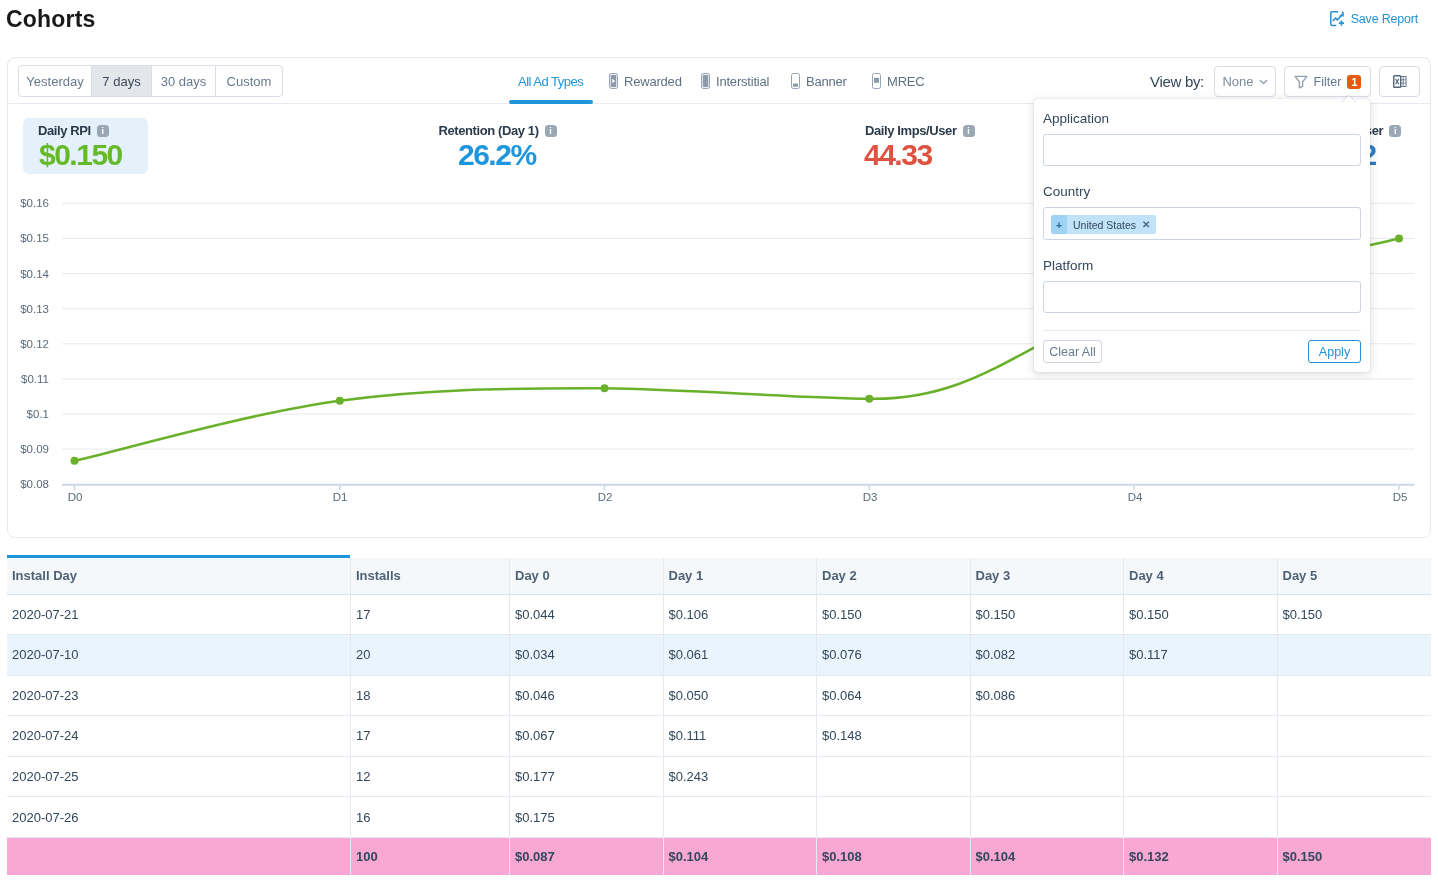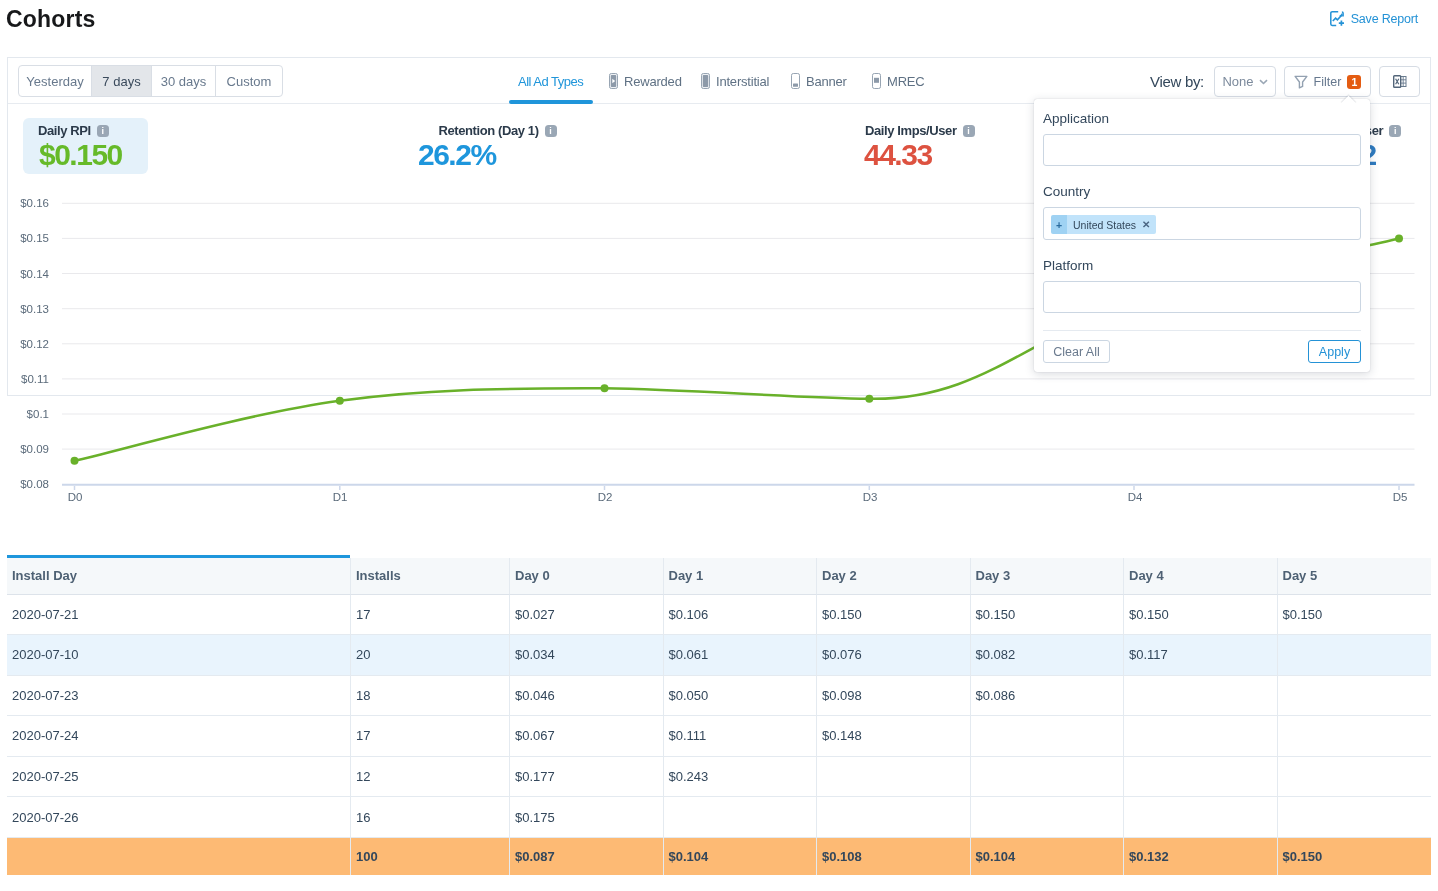--- a/index.html
+++ b/index.html
@@ -5,21 +5,21 @@
 * { margin:0; padding:0; box-sizing:border-box; }
 html,body { width:1438px; height:891px; background:#fff; font-family:"Liberation Sans", sans-serif; color:#33475b; overflow:hidden; }
 .abs { position:absolute; }
 #root { position:relative; width:1438px; height:891px; }
 
 
 #title { left:6px; top:6px; font-size:23px; font-weight:bold; color:#17181a; letter-spacing:0.2px; }
 #save { right:20px; top:10px; color:#2492d6; font-size:12.5px; letter-spacing:-0.2px; font-weight:500; display:flex; align-items:center; gap:6px; }
 
 
-#card { left:7px; top:57px; width:1424px; height:339px; background:#fff; border:1px solid #e3e8ee; border-radius:0; }
+#card { left:7px; top:57px; width:1424px; height:481px; background:#fff; border:1px solid #e3e8ee; border-radius:8px; }
 #toolbar { left:0; top:0; width:1422px; height:46px; border-bottom:1px solid #e7ebf0; }
 
 
 #seg { left:10px; top:7px; height:32px; display:flex; border:1px solid #d9dee5; border-radius:4px; overflow:hidden; background:#fff; }
 #seg > div { display:flex; align-items:center; justify-content:center; font-size:13px; color:#68798d; border-right:1px solid #d9dee5; }
 #seg > div:last-child { border-right:none; }
 #seg > div.sel { background:#e3e6ea; color:#3a4a5c; }
 
 
 .tab { position:absolute; top:0; height:46px; display:flex; align-items:center; gap:6px; font-size:13px; letter-spacing:-0.2px; color:#5f7184; }
@@ -41,21 +41,21 @@
 #stat1box { left:14.5px; top:60px; width:125px; height:56px; background:#e4f1fa; border-radius:6px; }
 
 
 #tablewrap { left:7px; top:555px; width:1424px; }
 #bluebar { left:0; top:0; width:343px; height:2.5px; background:#1e96dc; z-index:5; }
 table { position:absolute; left:0; top:2.5px; border-collapse:separate; border-spacing:0; table-layout:fixed; width:1424px; font-size:13px; }
 th { background:#f5f8fa; text-align:left; font-size:13px; font-weight:bold; color:#4e6174; height:37px; padding:0 0 0 5px; border-bottom:1px solid #dde3ea; }
 td { height:40.55px; padding:0 0 0 5px; color:#33475b; border-bottom:1px solid #e4eaf0; }
 th + th, td + td { border-left:1px solid #e4eaf0; }
 tr.hl td { background:#e9f4fd; }
-tr.totals td { background:#fdba74; font-weight:bold; border-bottom:none; height:37px;margin-left:26px; }
+tr.totals td { background:#f9a8d4; font-weight:bold; border-bottom:none; height:37px;margin-left:26px; }
 
 
 #popover { left:1034px; top:99px; width:336px; height:273px; background:#fff; border-radius:3px; box-shadow:0 0 1px rgba(60,70,90,.35), 0 2px 10px rgba(40,50,70,.18); z-index:50;padding-left:24px; }
 #popnotch { left:1343px; top:97.5px; width:11px; height:11px; background:#fff; transform:rotate(45deg); box-shadow:-1px -1px 1px rgba(60,70,90,.12); z-index:51; }
 .poplabel { font-size:13.5px; color:#33475b; }
 .popinput { border:1px solid #cbd6e2; border-radius:3px; background:#fff; }
 .popbtn { border:1px solid #cbd6e2; border-radius:3px; background:#fff; font-size:12.5px; color:#6a7a8e; display:flex; align-items:center; justify-content:center; }
 </style>
 </head>
 <body>
@@ -115,21 +115,21 @@
         <path d="M7.5 4.8 H13 M7.5 8.1 H13 M10.2 1.5 V11.5" stroke="#697b8e" stroke-width="0.9"></path>
         <rect x="0.7" y="0.7" width="7" height="11.6" rx="0.8" fill="#fff" stroke="#54667a" stroke-width="1.4"></rect>
         <path d="M2.6 3.8 L5.8 9.2 M5.8 3.8 L2.6 9.2" stroke="#54667a" stroke-width="1.2"></path>
       </svg>
     </div>
 
     <div class="abs" id="stat1box"></div>
     <div class="abs statlabel" style="left:30px; top:65px;">Daily RPI <span class="info">i</span></div>
     <div class="abs statvalue" style="left:31px; top:82px; color:#66ba29;">$0.150</div>
     <div class="abs statlabel" style="left:430.5px; top:65px;">Retention (Day 1) <span class="info">i</span></div>
-    <div class="abs statvalue" style="left:410px; top:82px; color:#1e96dc;">26.2%</div>
+    <div class="abs statvalue" style="left:450px; top:82px; color:#1e96dc;">26.2%</div>
     <div class="abs statlabel" style="left:857px; top:65px;">Daily Imps/User <span class="info">i</span></div>
     <div class="abs statvalue" style="left:856px; top:82px; color:#dd5240;">44.33</div>
     <div class="abs statlabel" style="left:1261px; top:65px;">Daily Revenue/User <span class="info">i</span></div>
     <div class="abs statvalue" style="left:1285px; top:82px; color:#2e7bc0;">$0.172</div>
   </div>
 
   <svg class="abs" id="chart" style="left:0; top:190px;" width="1438" height="325" viewBox="0 190 1438 325">
     <g font-family="Liberation Sans, sans-serif" font-size="11.5" fill="#5a6a7a" text-anchor="end">
       <text x="49" y="207.3">$0.16</text>
       <text x="49" y="242.4">$0.15</text>
@@ -199,21 +199,21 @@
             <th>Day 0</th>
             <th>Day 1</th>
             <th>Day 2</th>
             <th>Day 3</th>
             <th>Day 4</th>
             <th>Day 5</th>
       </tr>
       <tr>
             <td>2020-07-21</td>
             <td>17</td>
-            <td>$0.027</td>
+            <td>$0.044</td>
             <td>$0.106</td>
             <td>$0.150</td>
             <td>$0.150</td>
             <td>$0.150</td>
             <td>$0.150</td>
           </tr>
       <tr class="hl">
             <td>2020-07-10</td>
             <td>20</td>
             <td>$0.034</td>
@@ -221,21 +221,21 @@
             <td>$0.076</td>
             <td>$0.082</td>
             <td>$0.117</td>
             <td></td>
           </tr>
       <tr>
             <td>2020-07-23</td>
             <td>18</td>
             <td>$0.046</td>
             <td>$0.050</td>
-            <td>$0.098</td>
+            <td>$0.064</td>
             <td>$0.086</td>
             <td></td>
             <td></td>
           </tr>
       <tr>
             <td>2020-07-24</td>
             <td>17</td>
             <td>$0.067</td>
             <td>$0.111</td>
             <td>$0.148</td>
@@ -284,16 +284,16 @@
     <div class="abs poplabel" style="left:9px; top:85px;">Country</div>
     <div class="abs popinput" style="left:9px; top:108px; width:318px; height:33px;">
       <div style="position:absolute; left:7px; top:7px; height:19px; display:flex; align-items:stretch; border-radius:2px; overflow:hidden; font-size:10.5px;">
         <div style="background:#9fd2f3; color:#2a6b9e; width:16px; display:flex; align-items:center; justify-content:center; font-weight:bold;">+</div>
         <div style="background:#c1e3fa; color:#33475b; display:flex; align-items:center; padding:0 6px; gap:6px;">United States <span style="color:#4a6583; font-size:10px; font-weight:bold;">✕</span></div>
       </div>
     </div>
     <div class="abs poplabel" style="left:9px; top:159px;">Platform</div>
     <div class="abs popinput" style="left:9px; top:182px; width:318px; height:32px;"></div>
     <div class="abs" style="left:9px; top:231px; width:318px; height:1px; background:#e5eaf0;"></div>
-    <div class="abs popbtn" style="left:9px; top:241px; width:67px; height:23px;">Clear All</div>
+    <div class="abs popbtn" style="left:9px; top:241px; width:59px; height:23px;">Clear All</div>
     <div class="abs popbtn" style="left:274px; top:241px; width:53px; height:23px; border-color:#2492d6; color:#2492d6;">Apply</div>
   </div>
 </div>
 
 </body></html>

